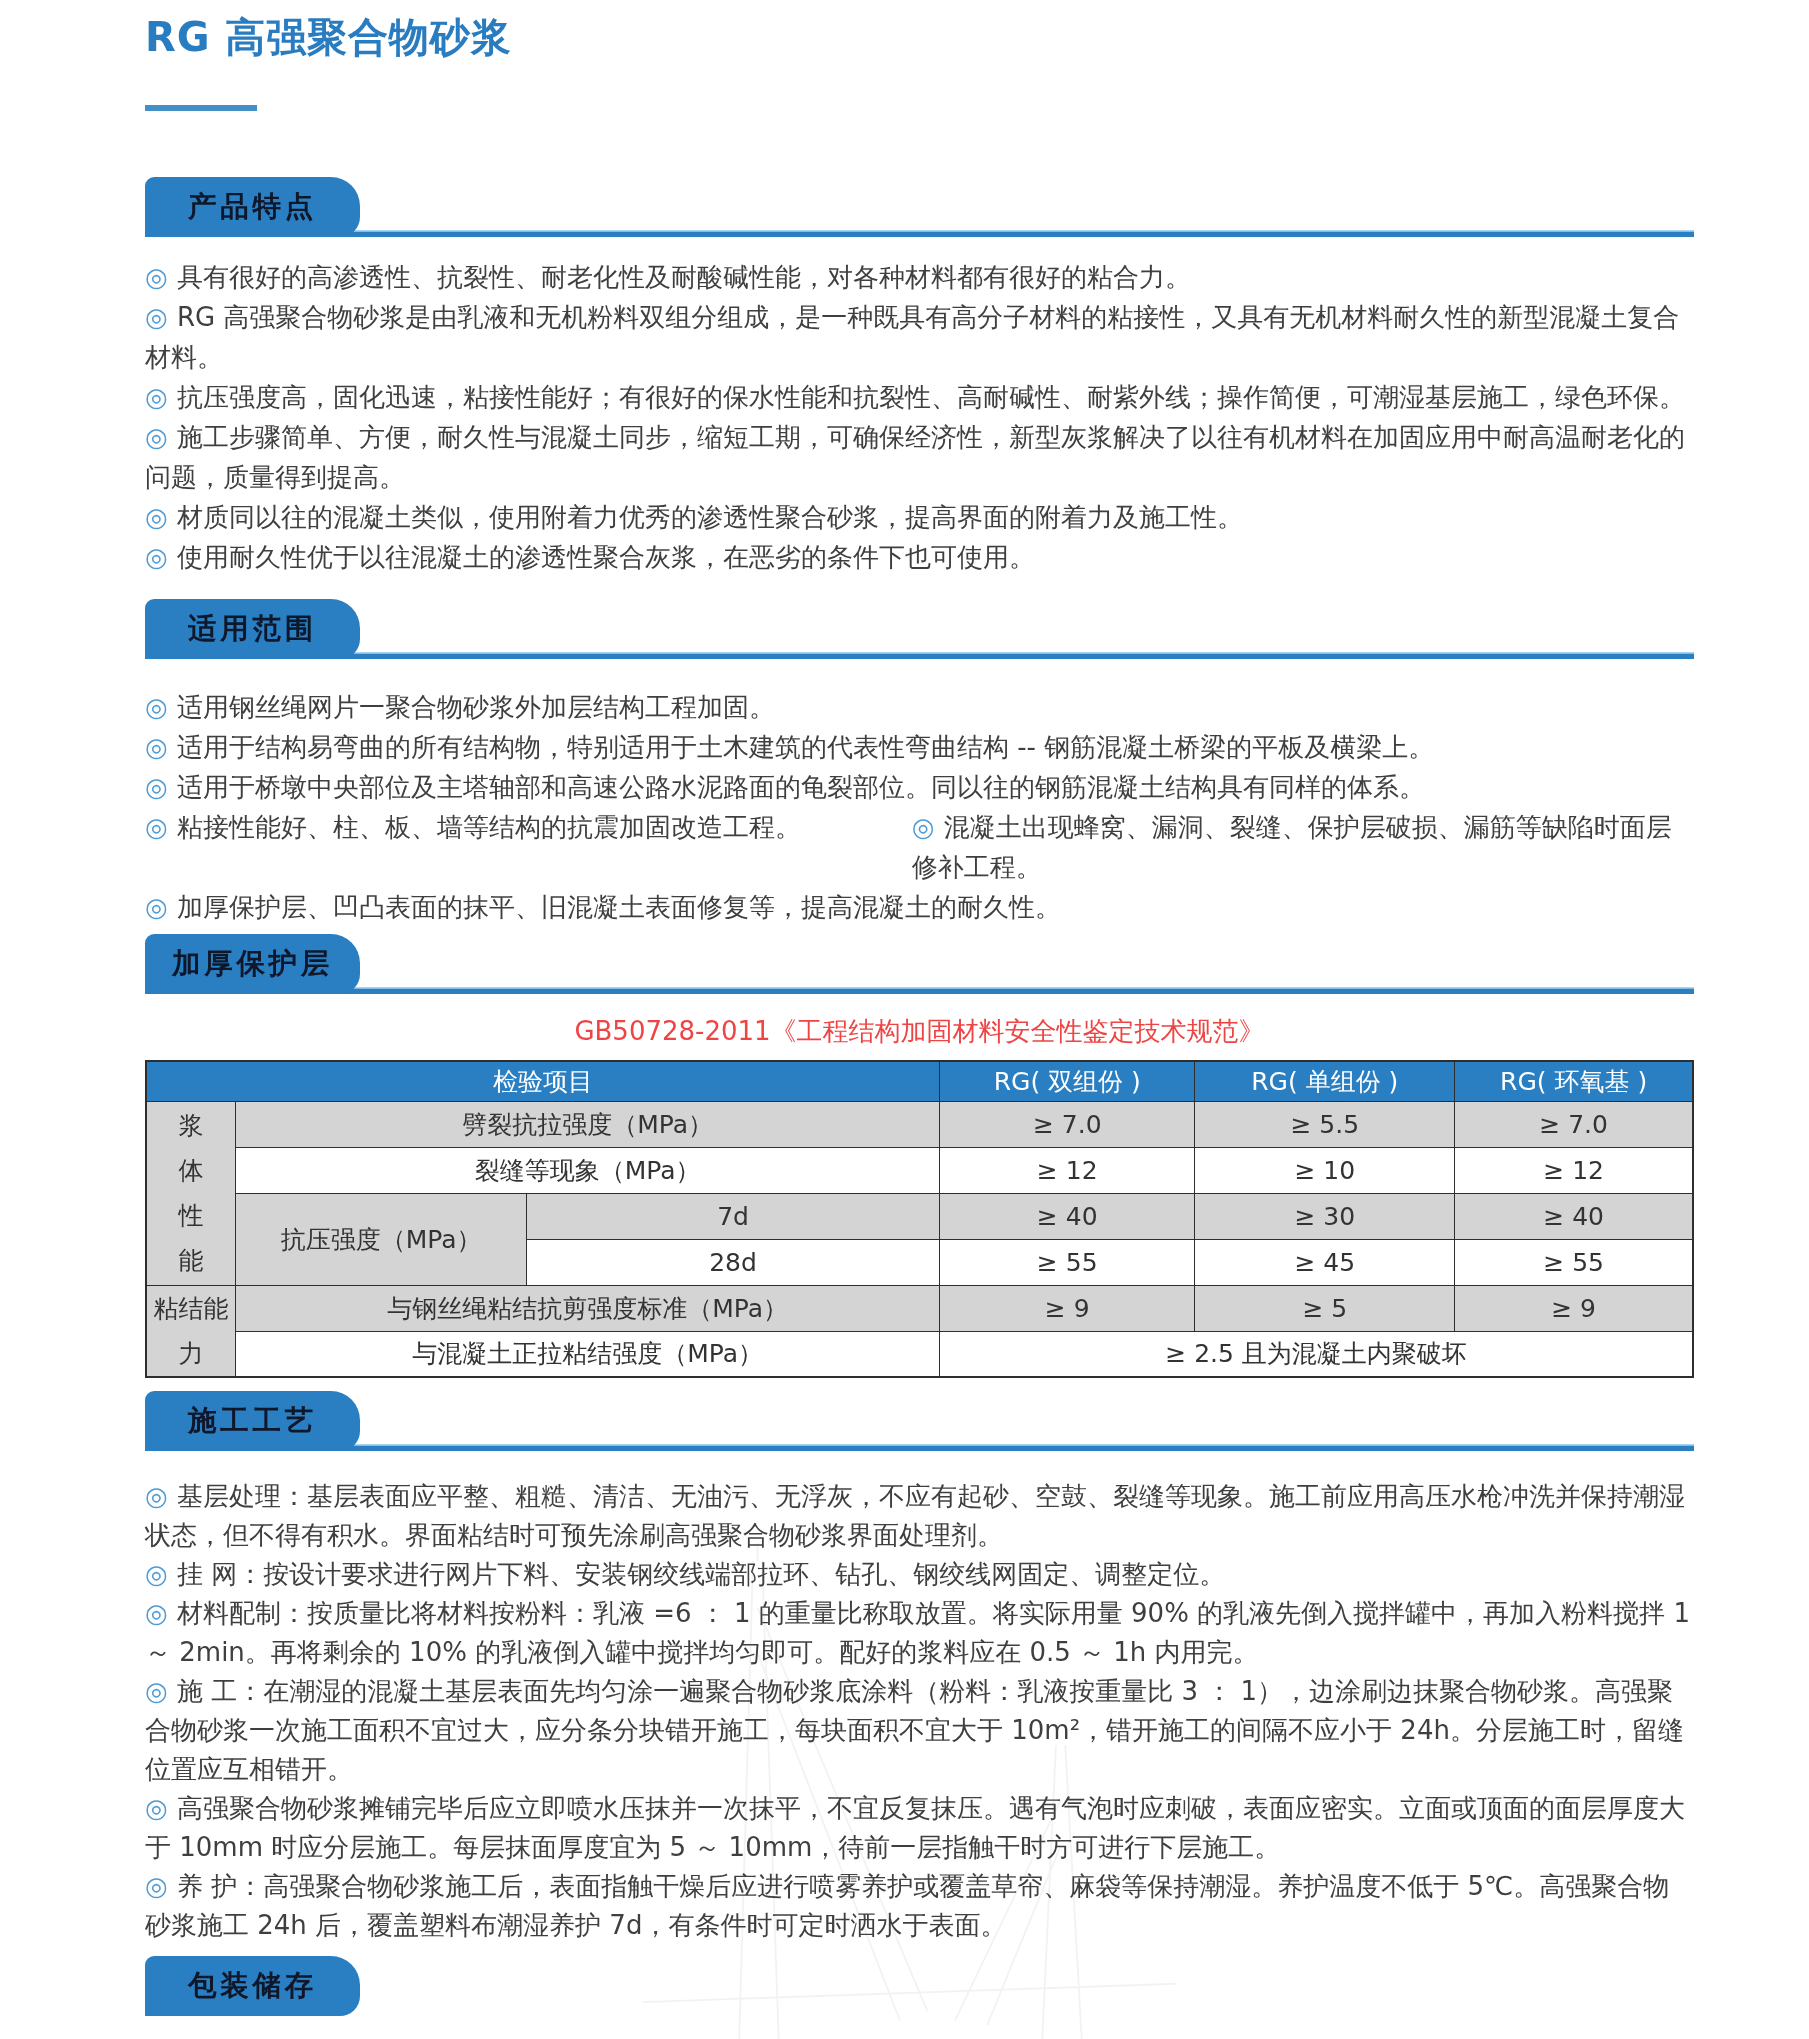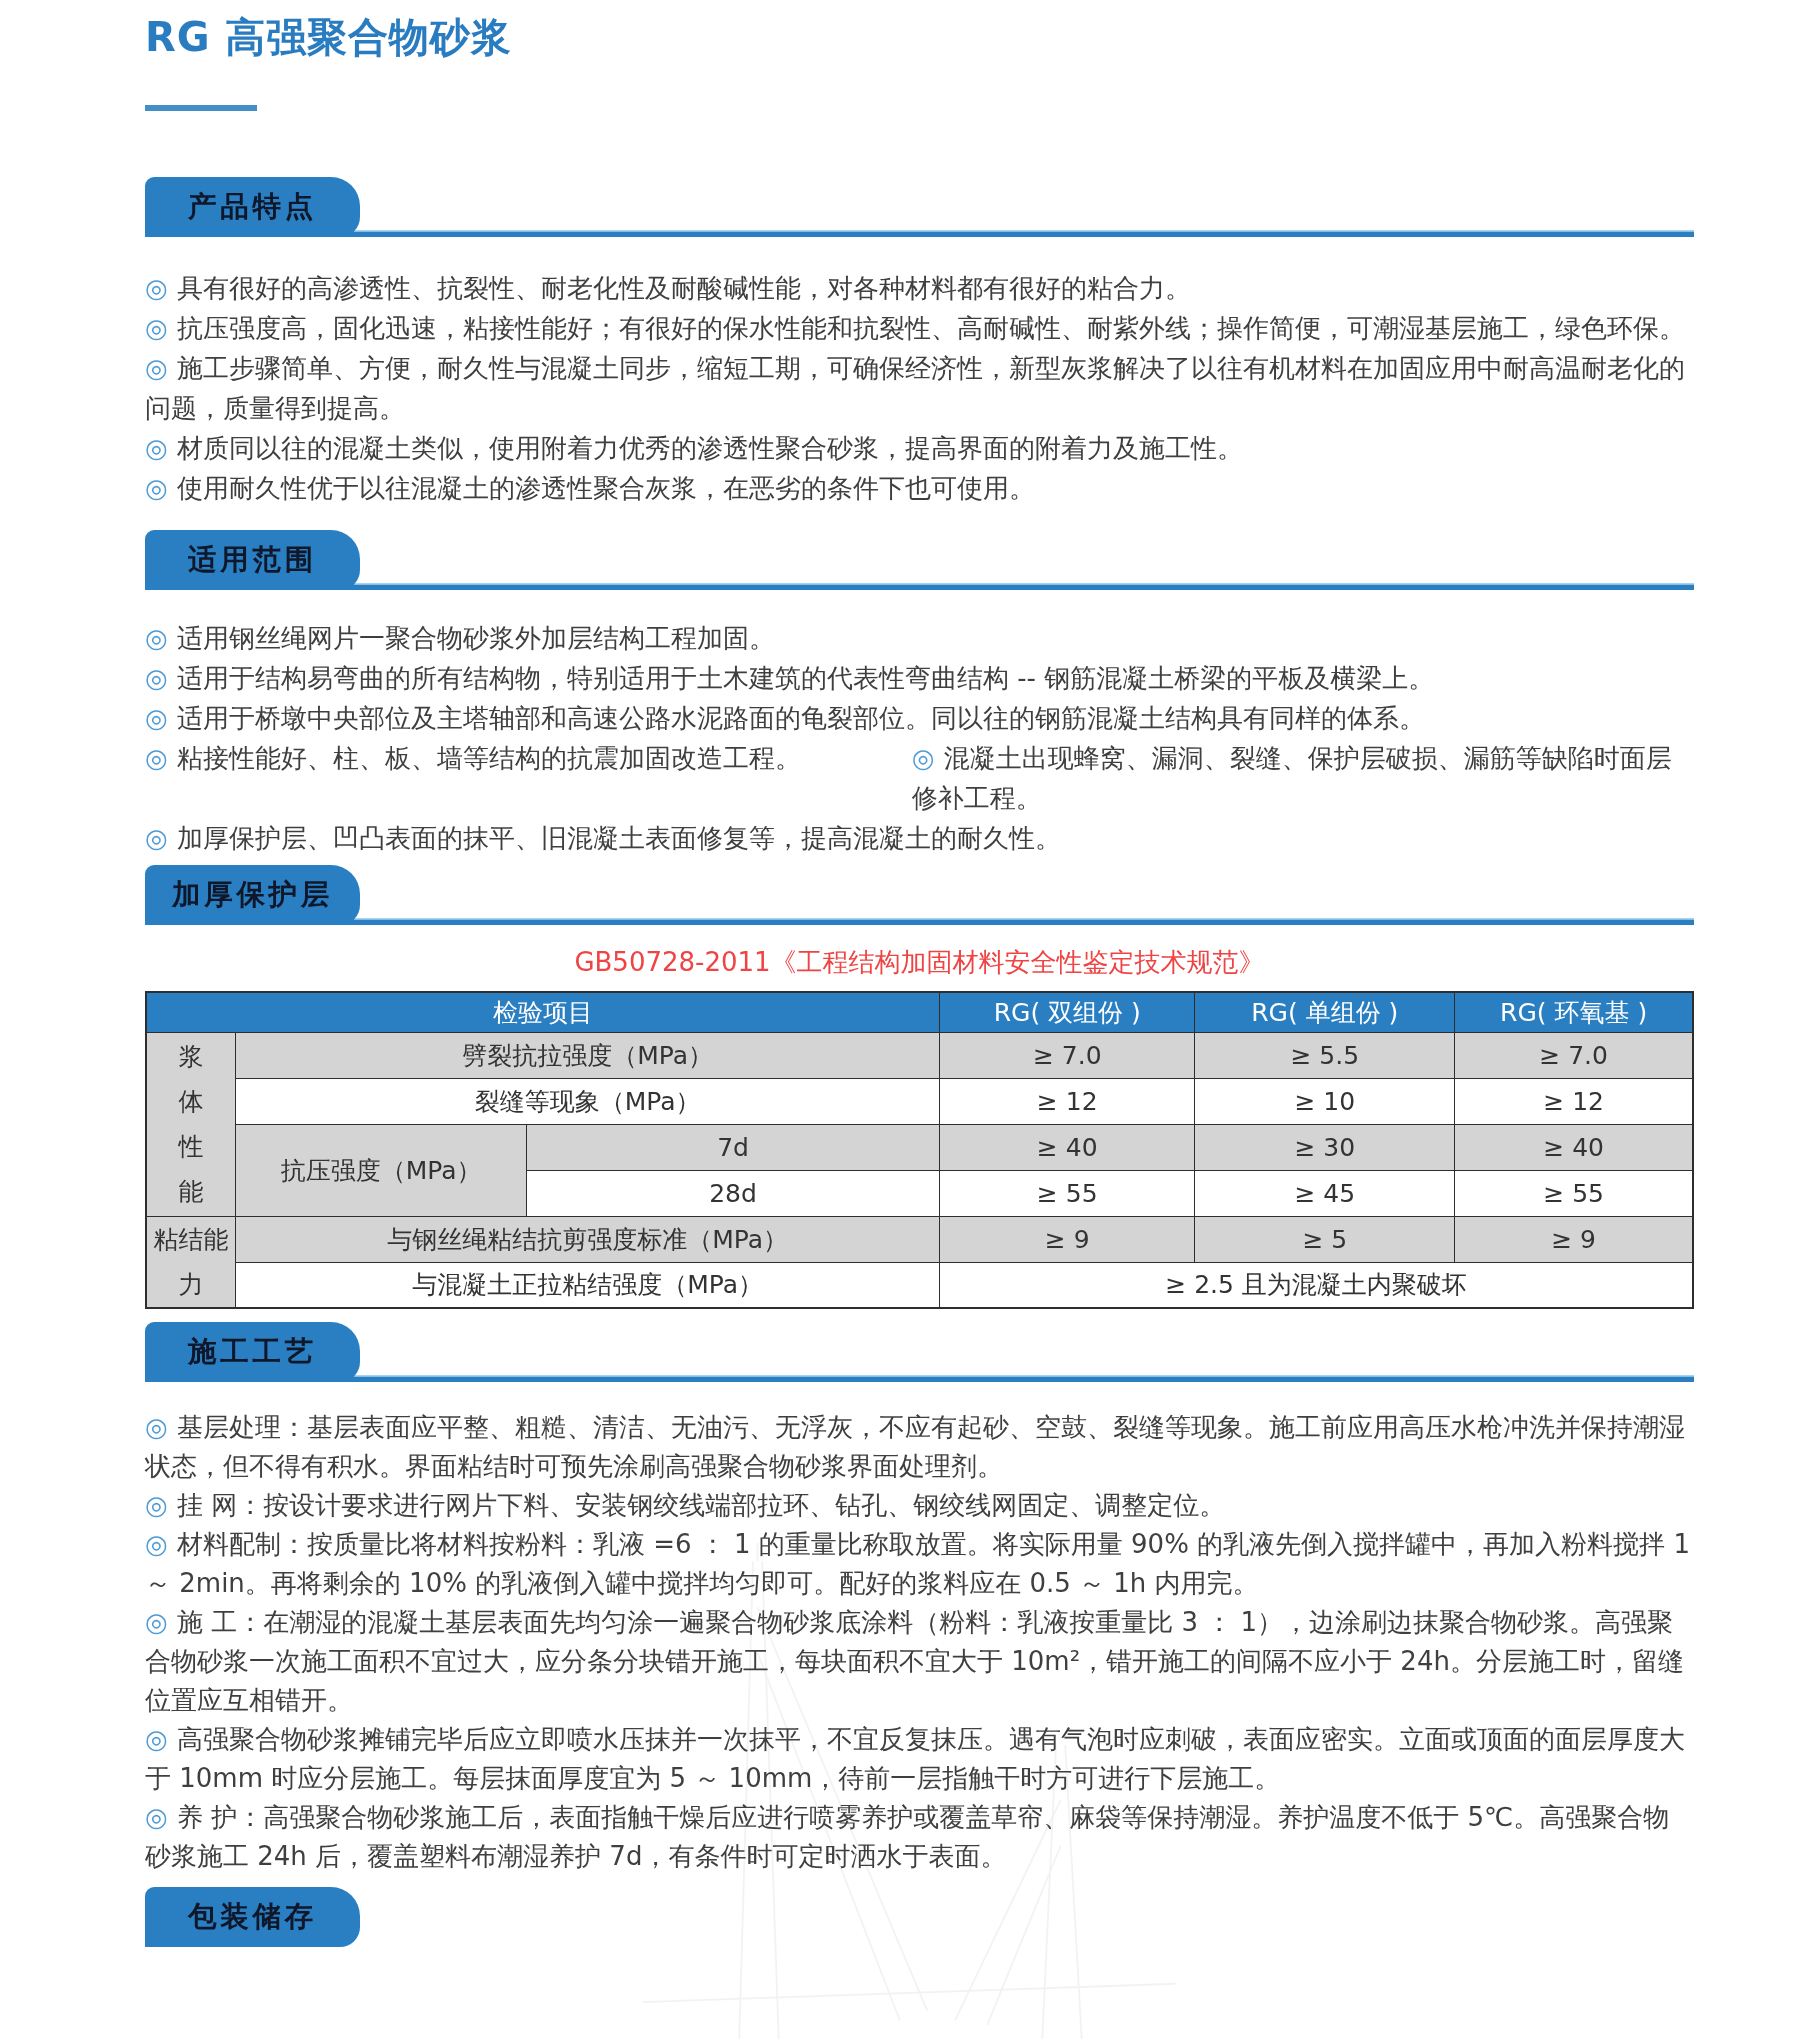--- a/index.html
+++ b/index.html
@@ -36,21 +36,21 @@
     display:flex; align-items:center; justify-content:center;
     color:#0f172a; font-weight:bold; font-size:28.5px; letter-spacing:3.7px;
   }
   .mt-s1{ margin-top:66px; }
   .mt-s2{ margin-top:22px; }
   .mt-s3{ margin-top:7.3px; }
   .mt-s4{ margin-top:13px; }
   .mt-s5{ margin-top:11px; }
 
   
-  .blist{ margin-top:31px; }
+  .blist{ margin-top:20px; }
   .bline{ font-size:26px; line-height:40px; color:#3f3f3f; }
   .blist-tight .bline{ line-height:39px; }
   .mark{ color:#4f9bd5; margin-right:9.2px; }
   .pair{ display:flex; }
   .pair .pleft{ width:49.5%; flex:0 0 auto; }
   .pair .pright{ flex:1; }
 
   
   .tbl-caption{
     margin-top:20px; text-align:center;
@@ -91,20 +91,21 @@
 
   <h1 class="page-title">RG 高强聚合物砂浆</h1>
   <div class="title-underline"></div>
 
   <div class="section-header mt-s1">
     <div class="rule"></div>
     <div class="tab">产品特点</div>
   </div>
   <div class="blist">
     <div class="bline"><span class="mark">◎</span><span>具有很好的高渗透性、抗裂性、耐老化性及耐酸碱性能，对各种材料都有很好的粘合力。</span></div>
+    <div class="bline"><span class="mark">◎</span><span>RG 高强聚合物砂浆是由乳液和无机粉料双组分组成，是一种既具有高分子材料的粘接性，又具有无机材料耐久性的新型混凝土复合材料。</span></div>
     <div class="bline"><span class="mark">◎</span><span>抗压强度高，固化迅速，粘接性能好；有很好的保水性能和抗裂性、高耐碱性、耐紫外线；操作简便，可潮湿基层施工，绿色环保。</span></div>
     <div class="bline"><span class="mark">◎</span><span>施工步骤简单、方便，耐久性与混凝土同步，缩短工期，可确保经济性，新型灰浆解决了以往有机材料在加固应用中耐高温耐老化的问题，质量得到提高。</span></div>
     <div class="bline"><span class="mark">◎</span><span>材质同以往的混凝土类似，使用附着力优秀的渗透性聚合砂浆，提高界面的附着力及施工性。</span></div>
     <div class="bline"><span class="mark">◎</span><span>使用耐久性优于以往混凝土的渗透性聚合灰浆，在恶劣的条件下也可使用。</span></div>
   </div>
 
   <div class="section-header mt-s2">
     <div class="rule"></div>
     <div class="tab">适用范围</div>
   </div>

